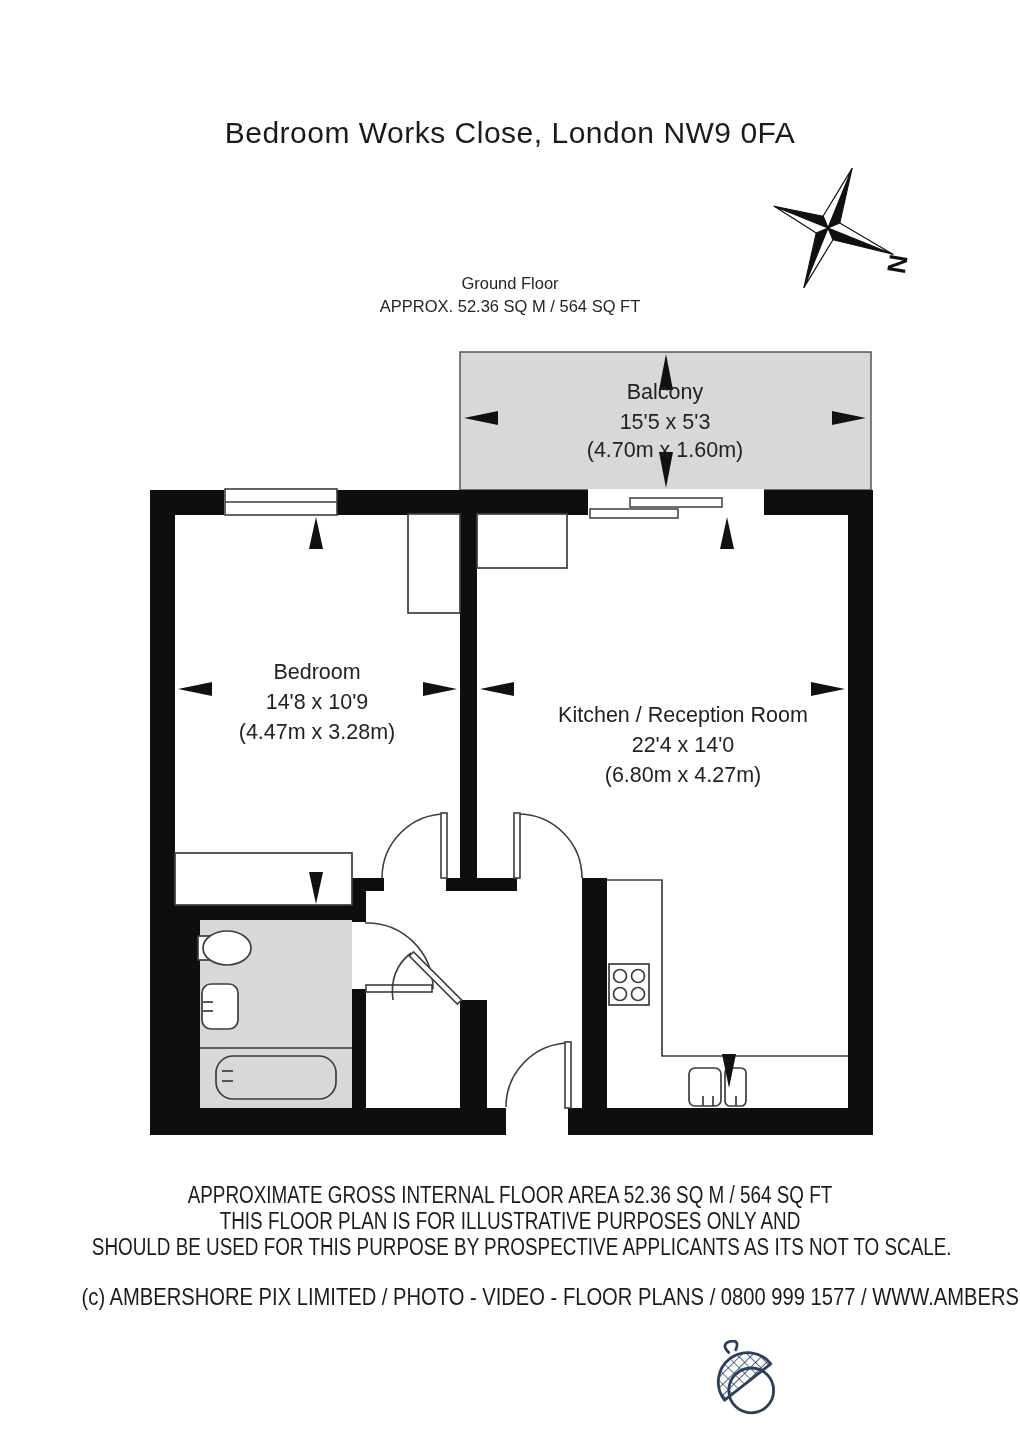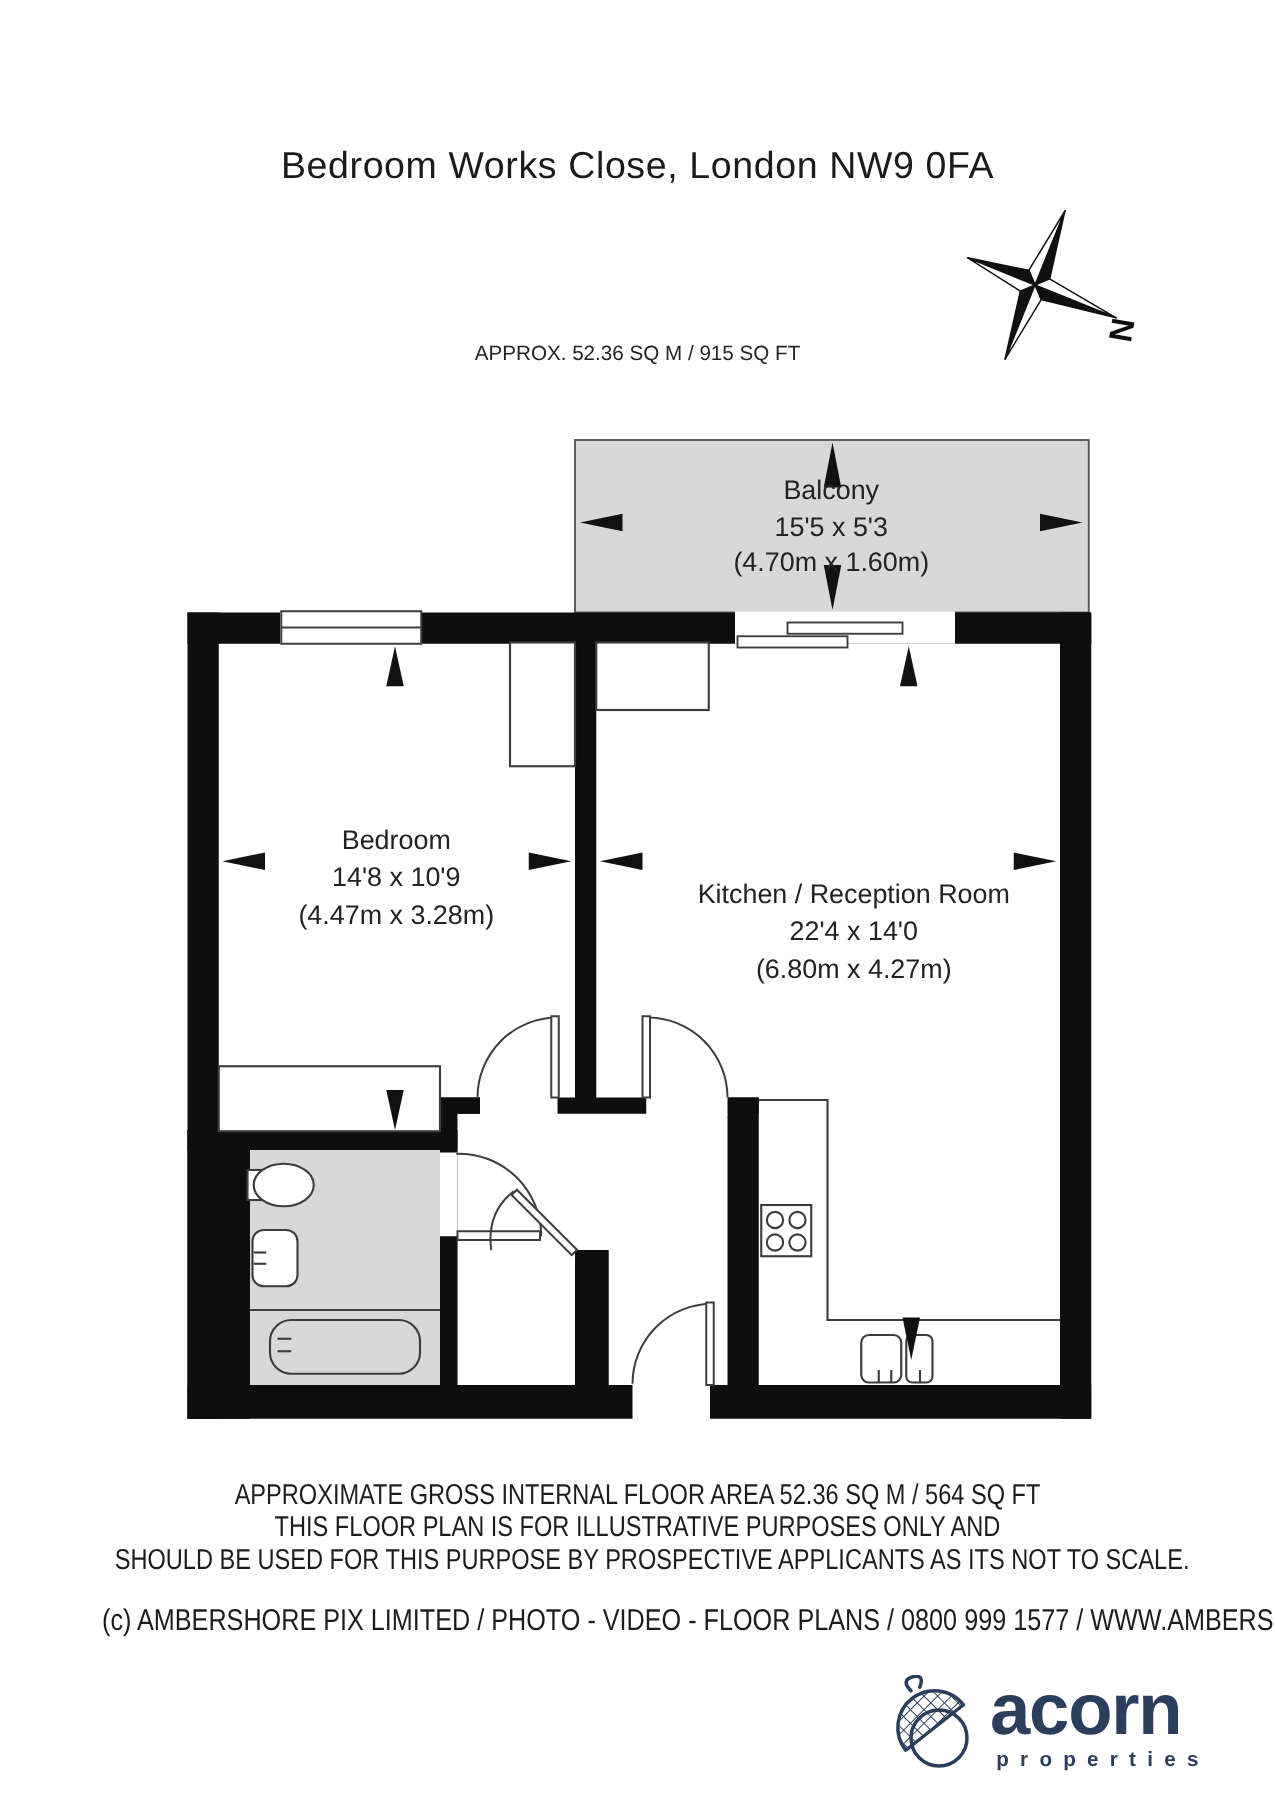--- a/index.html
+++ b/index.html
@@ -20,21 +20,22 @@
   .logo-tagline{font-size:16.5px;font-weight:700;letter-spacing:9px;margin-top:3px;padding-left:5px;}
 </style>
 </head>
 <body>
 
 <div class="page">
 
   <div class="abs title">Bedroom Works Close, London NW9 0FA</div>
 
   <div class="abs subtitle">
-    <div>APPROX. 52.36 SQ M / 915 SQ FT</div>
+    <div>Ground Floor</div>
+    <div>APPROX. 52.36 SQ M / 564 SQ FT</div>
   </div>
 
   <svg class="abs" style="top:0;left:0" width="1020" height="1441" viewBox="0 0 1020 1441">
 
     <defs>
       <pattern id="hatch" width="9" height="9" patternUnits="userSpaceOnUse" patternTransform="rotate(45)">
         <path d="M0,0 L0,9 M0,0 L9,0" stroke="#2b3e5c" stroke-width="1.6" fill="none"></path>
       </pattern>
     </defs>
 
@@ -191,19 +192,15 @@
     <svg width="70" height="84" viewBox="0 0 100 120">
       <path d="M24,18 q-12,-12 2,-16 q14,-3 8,12" fill="none" stroke="#2b3e5c" stroke-width="4" stroke-linecap="round"></path>
       <circle cx="56" cy="72" r="32" fill="none" stroke="#2b3e5c" stroke-width="4"></circle>
       <path d="M18,86 A40,40 0 1 1 84,34 Z" fill="url(#hatch2)" stroke="#2b3e5c" stroke-width="4" stroke-linejoin="round"></path>
       <defs>
         <pattern id="hatch2" width="11" height="11" patternUnits="userSpaceOnUse" patternTransform="rotate(45)">
           <path d="M0,0 L0,11 M0,0 L11,0" stroke="#2b3e5c" stroke-width="2.2" fill="none"></path>
         </pattern>
       </defs>
     </svg>
-    <div class="logo-text">
-      <div class="logo-brand" style="color:#2b3e5c">acorn</div>
-      <div class="logo-tagline" style="color:#2b3e5c">properties</div>
-    </div>
   </div>
 
 </div>
 
 </body></html>

